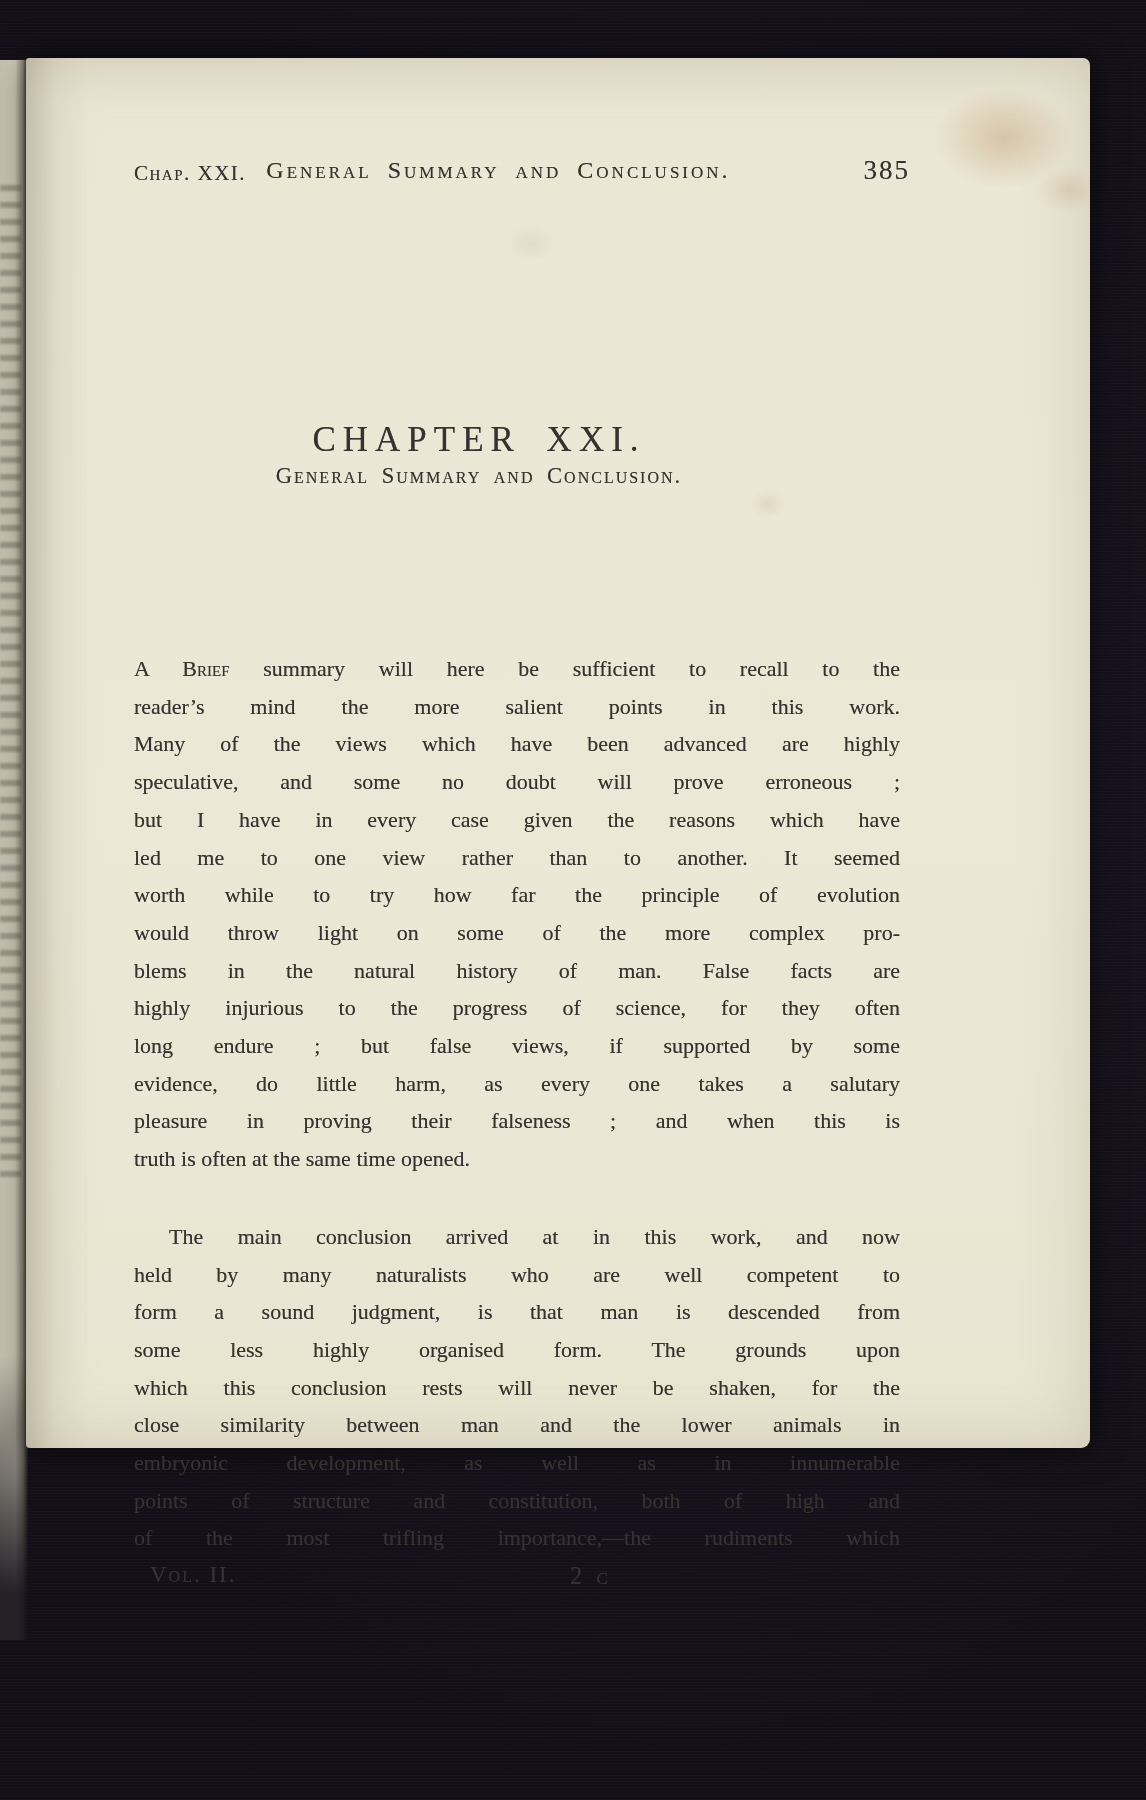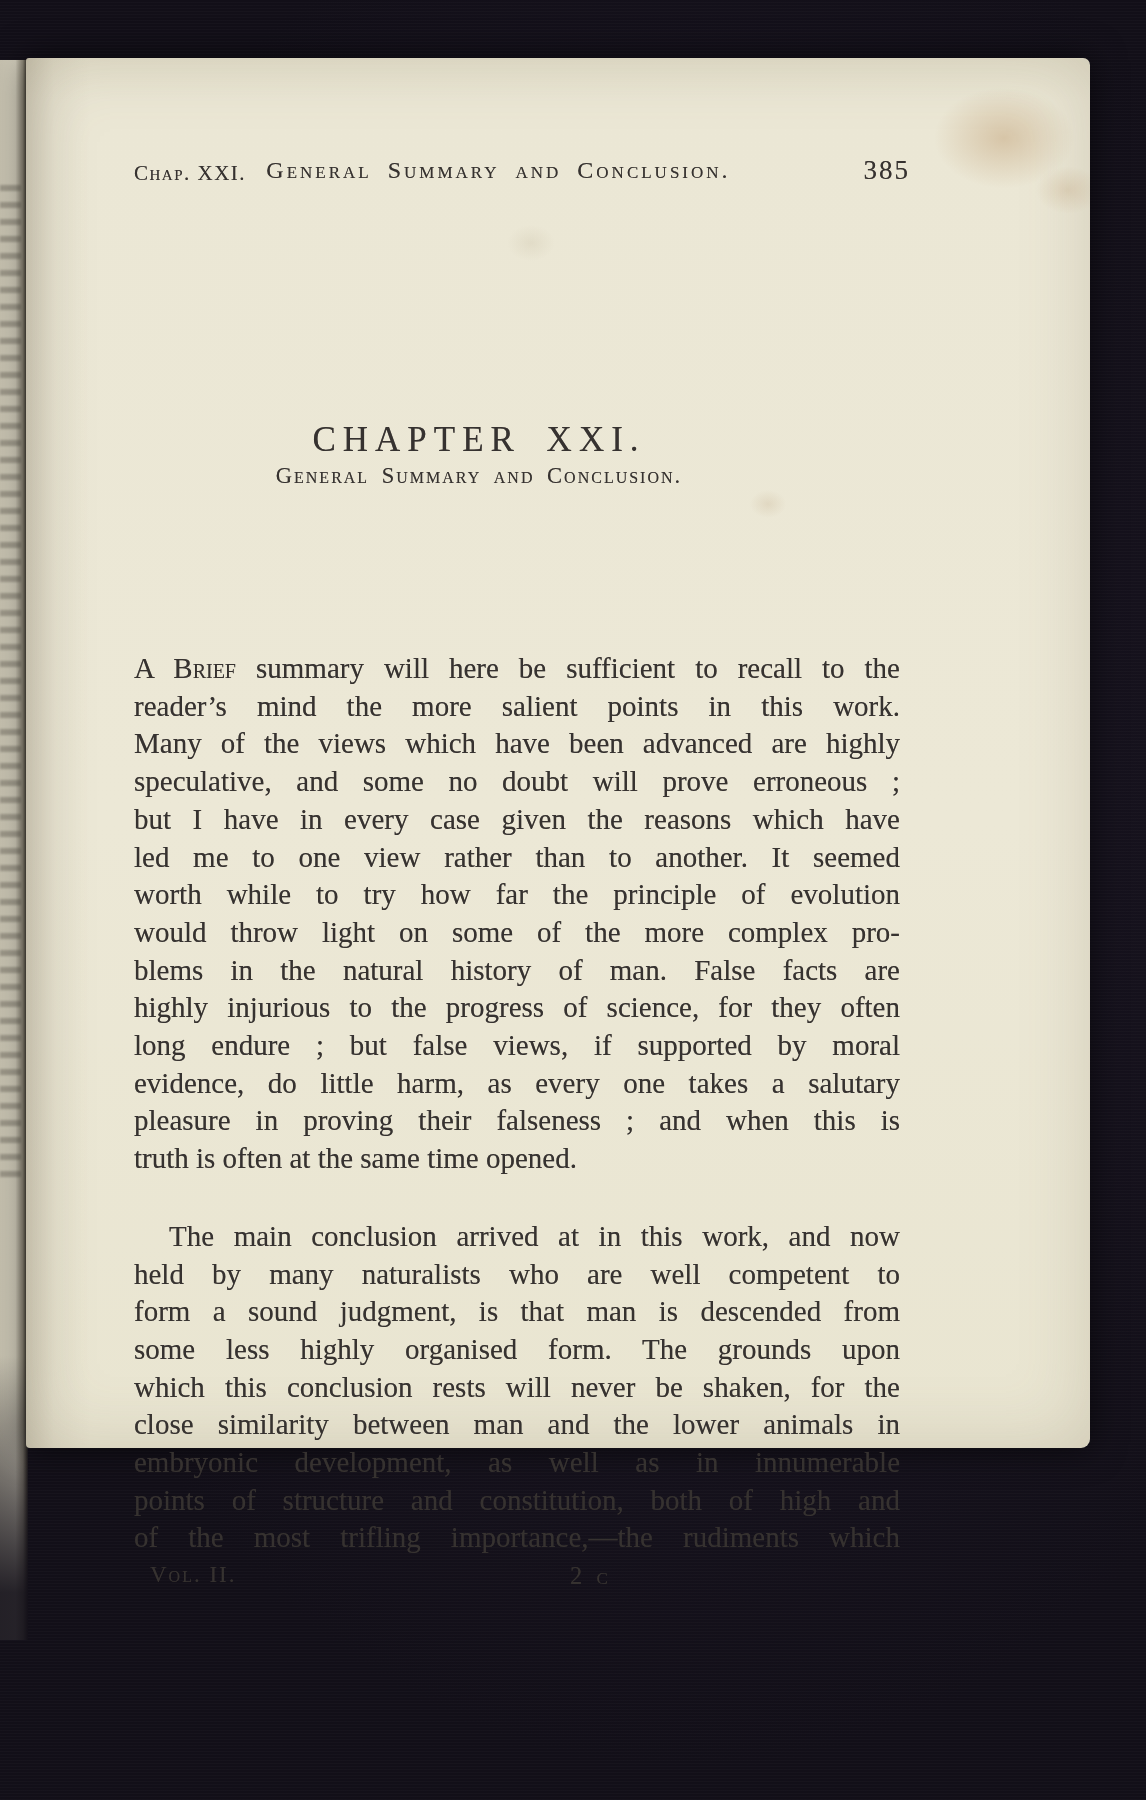--- a/index.html
+++ b/index.html
@@ -72,21 +72,21 @@
   }
 
   
   .synopsis { top:458px; font-size:21.5px; line-height:34.5px; }
   .syn-line { text-align:justify; text-align-last:justify; }
   .syn-line.s1 { margin-left:4px; }
   .syn-line.s2, .syn-line.s3 { margin-left:37px; }
   .syn-line.s3 { text-align-last:left; }
 
   
-  .bodytext { top:592px; font-size:29px; line-height:37.7px; }
+  .bodytext { top:592px; font-size:22px; line-height:37.7px; }
   .bline { text-align:justify; text-align-last:justify; white-space:normal; }
   .bline.endpara { text-align-last:left; }
   .bline.pindent { text-indent:35px;margin-top:40px; }
   .sc { font-variant:small-caps; }
 
   
   .pfooter { top:1504px; height:34px; font-size:23px; }
   .foot-vol { position:absolute; left:16px; font-variant:small-caps; letter-spacing:2px; }
   .foot-sig { position:absolute; left:436px; font-variant:small-caps; font-size:24.5px; letter-spacing:4px; }
 </style>
@@ -119,21 +119,21 @@
       </div>
       <div class="bline">reader’s mind the more salient points in this work.</div>
       <div class="bline">Many of the views which have been advanced are highly</div>
       <div class="bline">speculative, and some no doubt will prove erroneous ;</div>
       <div class="bline">but I have in every case given the reasons which have</div>
       <div class="bline">led me to one view rather than to another. It seemed</div>
       <div class="bline">worth while to try how far the principle of evolution</div>
       <div class="bline">would throw light on some of the more complex pro-</div>
       <div class="bline">blems in the natural history of man. False facts are</div>
       <div class="bline">highly injurious to the progress of science, for they often</div>
-      <div class="bline">long endure ; but false views, if supported by moral</div>
+      <div class="bline">long endure ; but false views, if supported by some</div>
       <div class="bline">evidence, do little harm, as every one takes a salutary</div>
       <div class="bline">pleasure in proving their falseness ; and when this is</div>
       <div class="bline endpara">truth is often at the same time opened.</div>
 
       <div class="bline pindent">The main conclusion arrived at in this work, and now</div>
       <div class="bline">held by many naturalists who are well competent to</div>
       <div class="bline">form a sound judgment, is that man is descended from</div>
       <div class="bline">some less highly organised form. The grounds upon</div>
       <div class="bline">which this conclusion rests will never be shaken, for the</div>
       <div class="bline">close similarity between man and the lower animals in</div>

